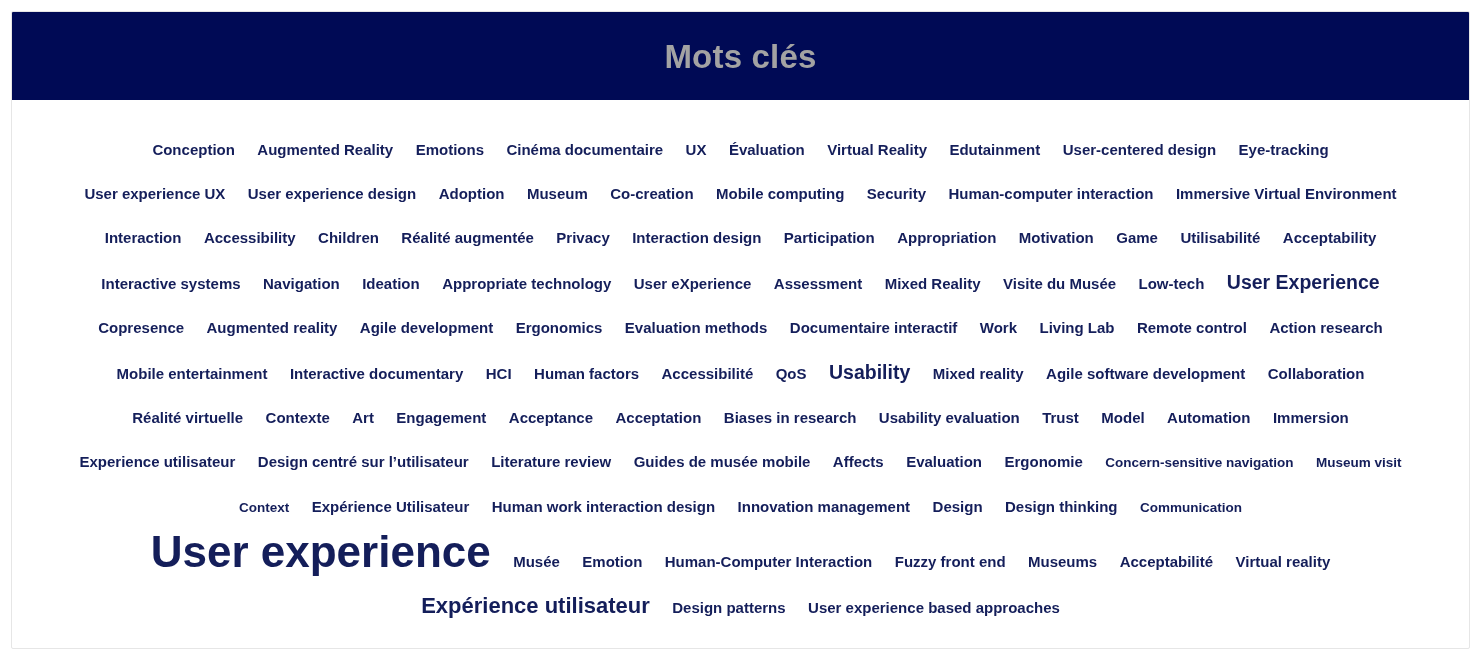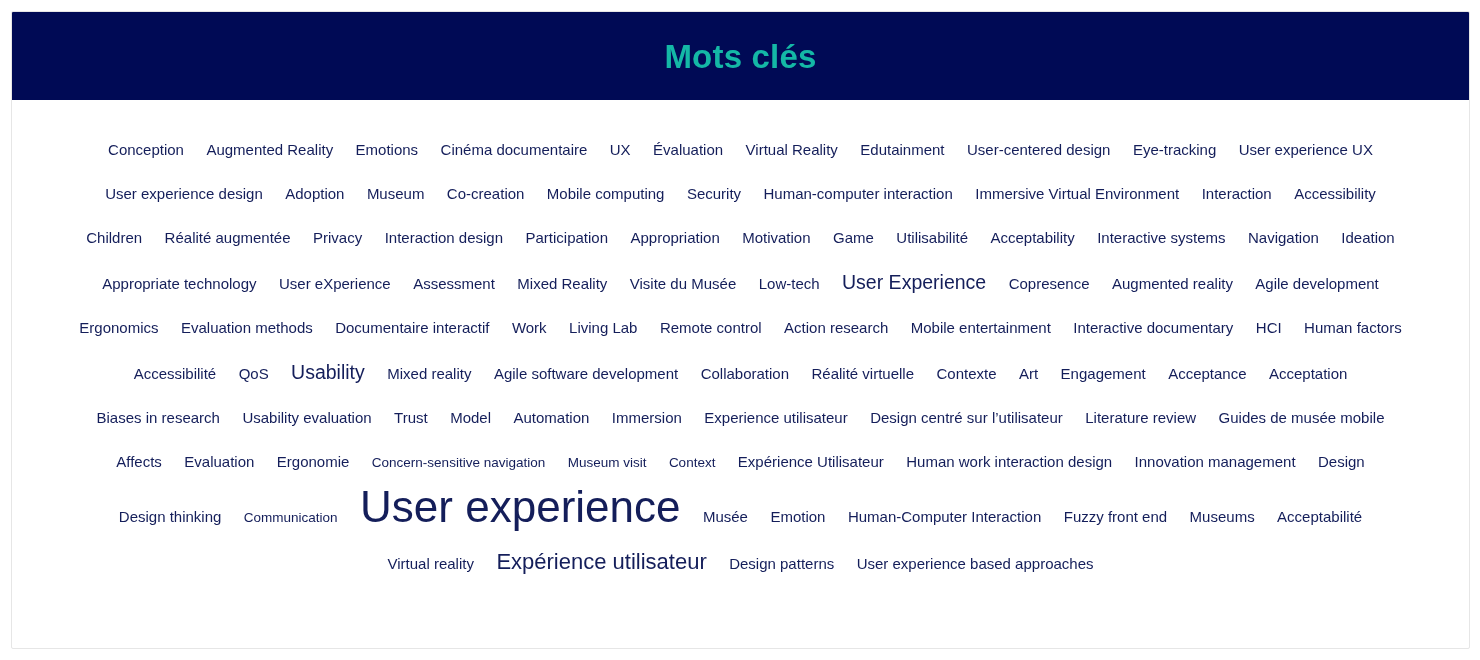--- a/index.html
+++ b/index.html
@@ -36,31 +36,32 @@
   .card-header {
     height: 88px;
     background: #000a55;
     display: flex;
     align-items: center;
     justify-content: center;
     width: 100%;
   }
 
   .card-header-title {
-    color: #14b8a6;
+    color: #a3a3a3;
     font-size: 33px;
     font-weight: bold;
     letter-spacing: 0.2px;
     line-height: 1;
     font-family: "Liberation Sans", sans-serif;
   }
 
   .cloud-body {
     padding: 28px 52px 20px 52px;
     width: 100%;
+    font-weight: bold;
   }
 
   .cloud {
     color: #141e5a;
     text-align: center;
     line-height: 44px;
     word-spacing: 0px;
   }
 
   .tag {

